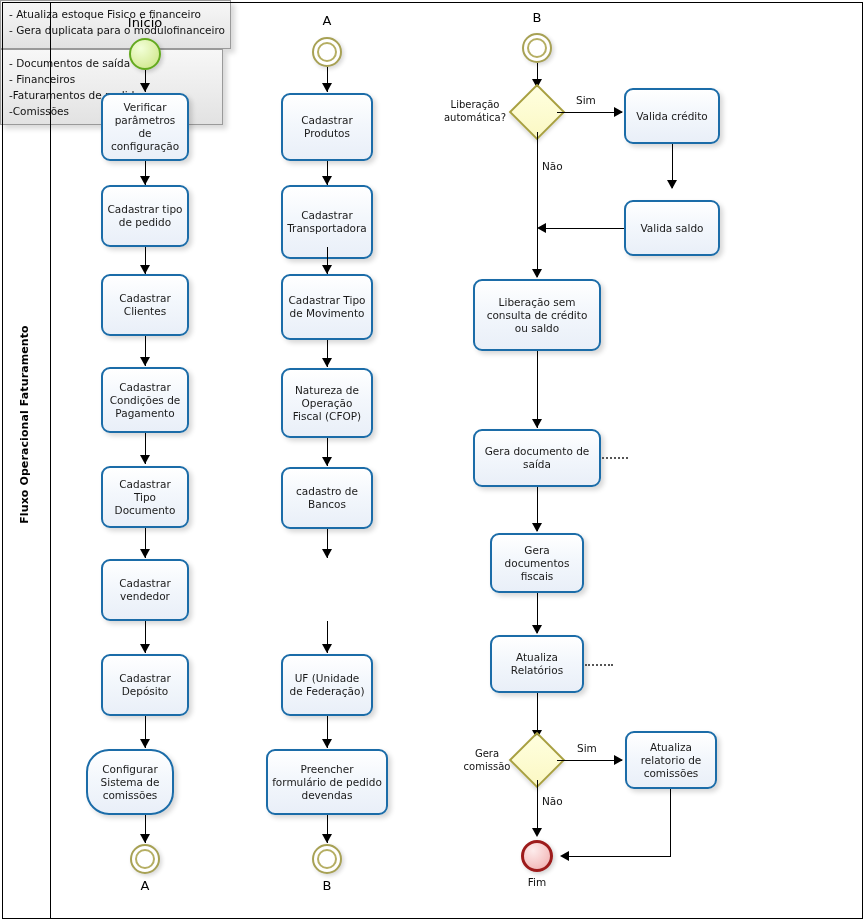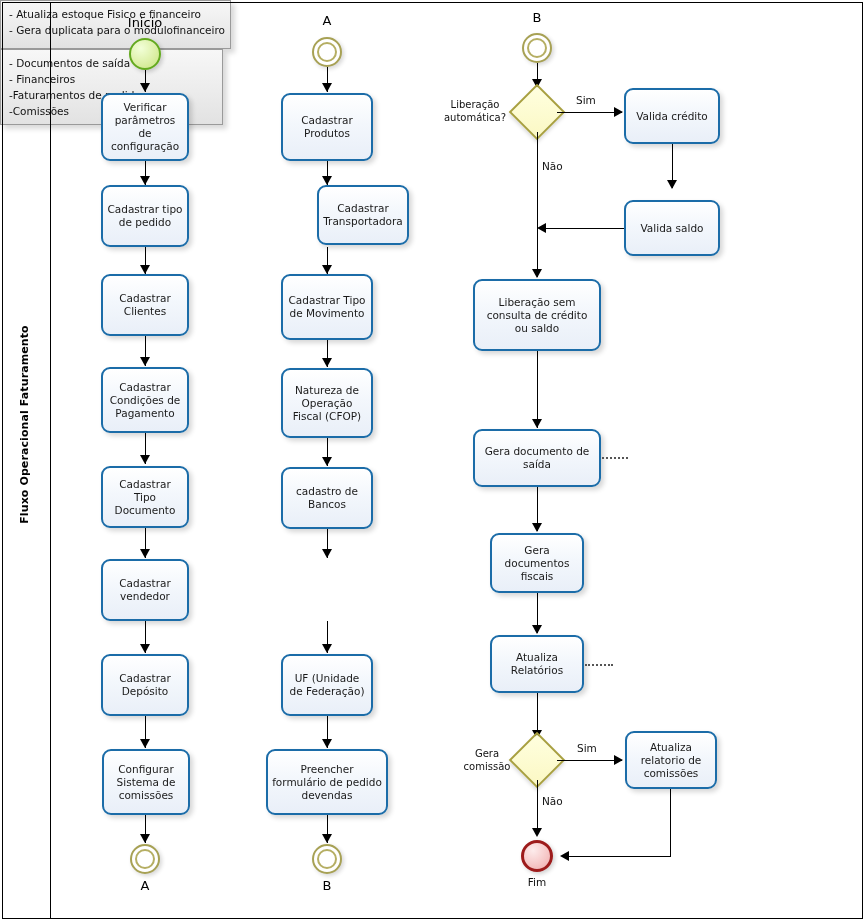--- a/index.html
+++ b/index.html
@@ -241,21 +241,21 @@
   <div class="edge-v" style="left:145px; top:621px; height:32px;"></div>
   <div class="arrow-down" style="left:140px; top:644px;"></div>
 
   <div class="node task" style="left:101px; top:654px; width:88px; height:62px;">
     <span>Cadastrar Depósito</span>
   </div>
 
   <div class="edge-v" style="left:145px; top:716px; height:32px;"></div>
   <div class="arrow-down" style="left:140px; top:739px;"></div>
 
-  <div class="node task" style="left:102px; top:749px; width:88px; height:66px;">
+  <div class="node task" style="left:86px; top:749px; width:88px; height:66px;border-radius:23px;">
     <span>Configurar Sistema de comissões</span>
   </div>
 
   <div class="edge-v" style="left:145px; top:815px; height:28px;"></div>
   <div class="arrow-down" style="left:140px; top:834px;"></div>
 
   <div class="node connector-event" style="left:130px; top:844px; width:30px; height:30px;"></div>
   <div class="tag-label" style="left:115px; top:878px; width:60px;">A</div>
 
   <div class="tag-label" style="left:297px; top:13px; width:60px;">A</div>
@@ -264,21 +264,21 @@
   <div class="edge-v" style="left:327px; top:67px; height:25px;"></div>
   <div class="arrow-down" style="left:322px; top:83px;"></div>
 
   <div class="node task" style="left:281px; top:93px; width:92px; height:68px;">
     <span>Cadastrar Produtos</span>
   </div>
 
   <div class="edge-v" style="left:327px; top:161px; height:24px;"></div>
   <div class="arrow-down" style="left:322px; top:176px;"></div>
 
-  <div class="node task" style="left:281px; top:185px; width:92px; height:60px;margin-left:36px;">
+  <div class="node task" style="left:281px; top:185px; width:92px; height:74px;">
     <span>Cadastrar Transportadora</span>
   </div>
 
   <div class="edge-v" style="left:327px; top:247px; height:27px;"></div>
   <div class="arrow-down" style="left:322px; top:265px;"></div>
 
   <div class="node task" style="left:281px; top:274px; width:92px; height:66px;">
     <span>Cadastrar Tipo de Movimento</span>
   </div>
 

